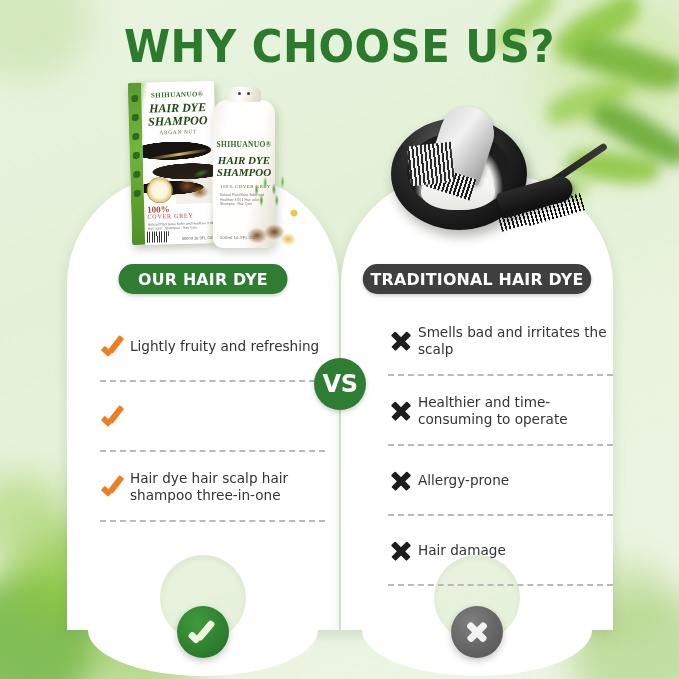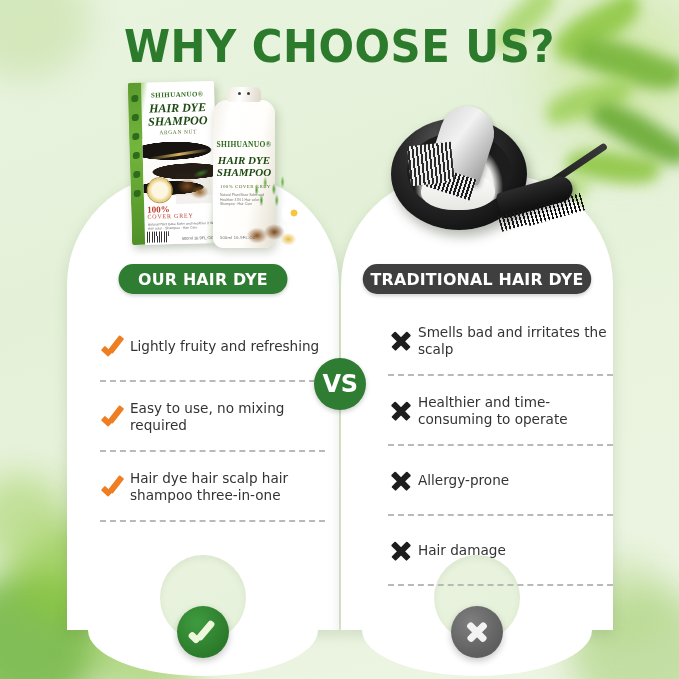--- a/index.html
+++ b/index.html
@@ -551,21 +551,20 @@
   <div class="row">
     <div class="row-ico">
         <span class="ck"></span>
       </div>
     <div class="row-txt">Lightly fruity and refreshing</div>
   </div>
   <div class="row">
     <div class="row-ico">
         <span class="ck"></span>
       </div>
-    <div class="row-txt">Easy to use, no mixing required</div>
   </div>
   <div class="row">
     <div class="row-ico">
         <span class="ck"></span>
       </div>
     <div class="row-txt">Hair dye hair scalp hair shampoo three-in-one</div>
   </div>
 </div>
 
 <div class="list list-right">

